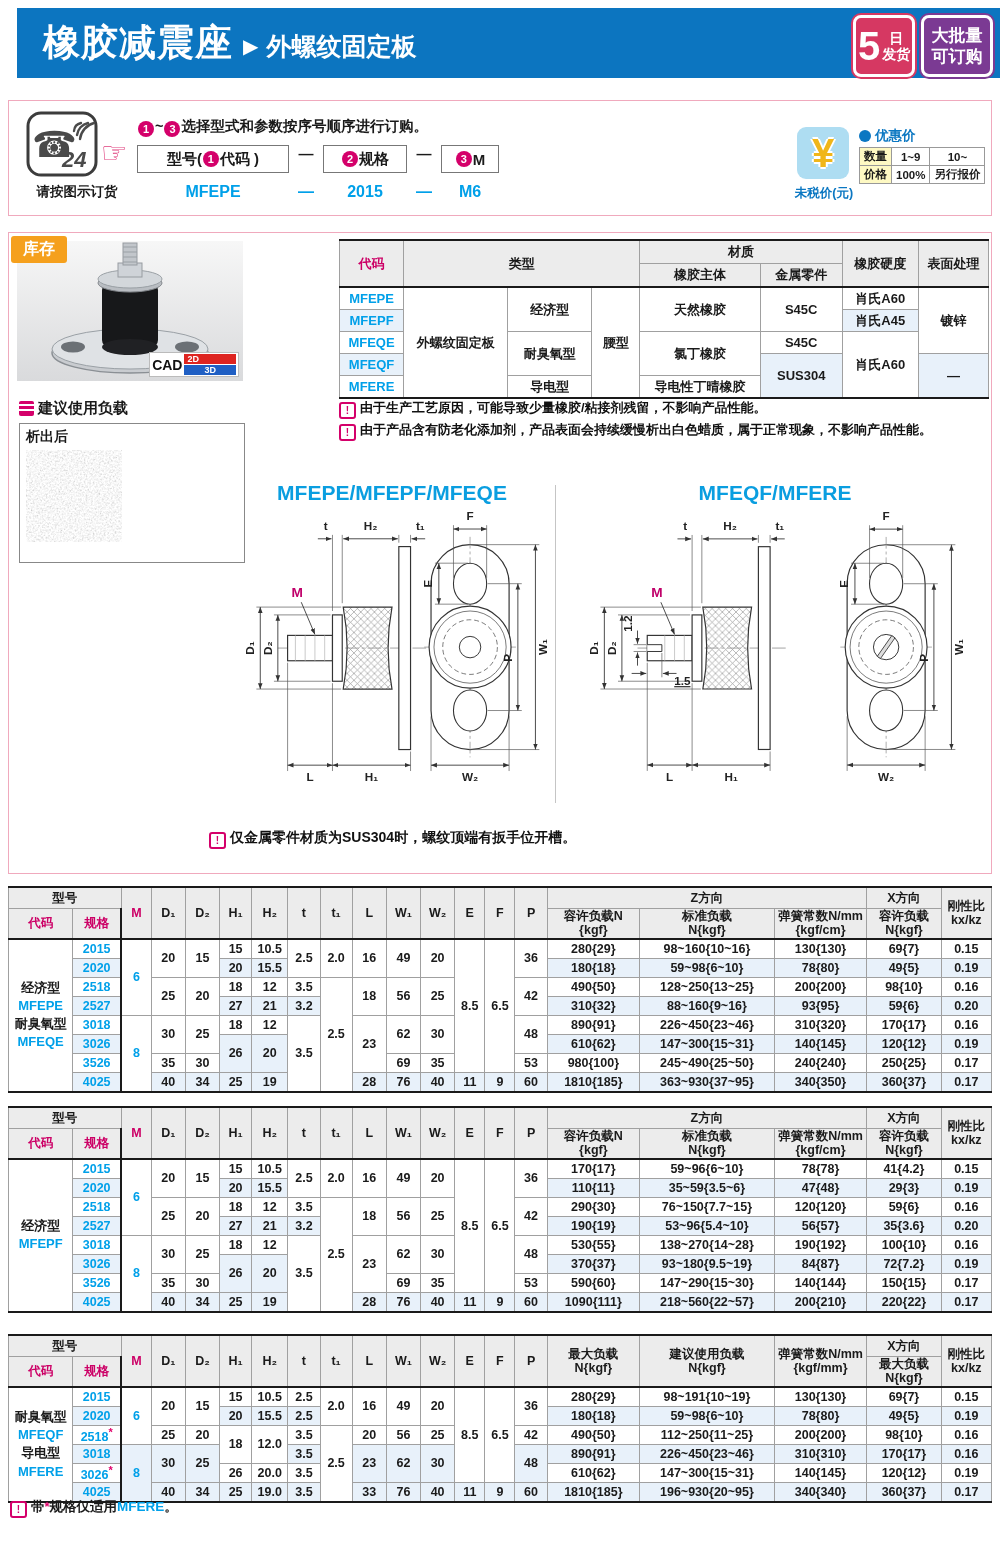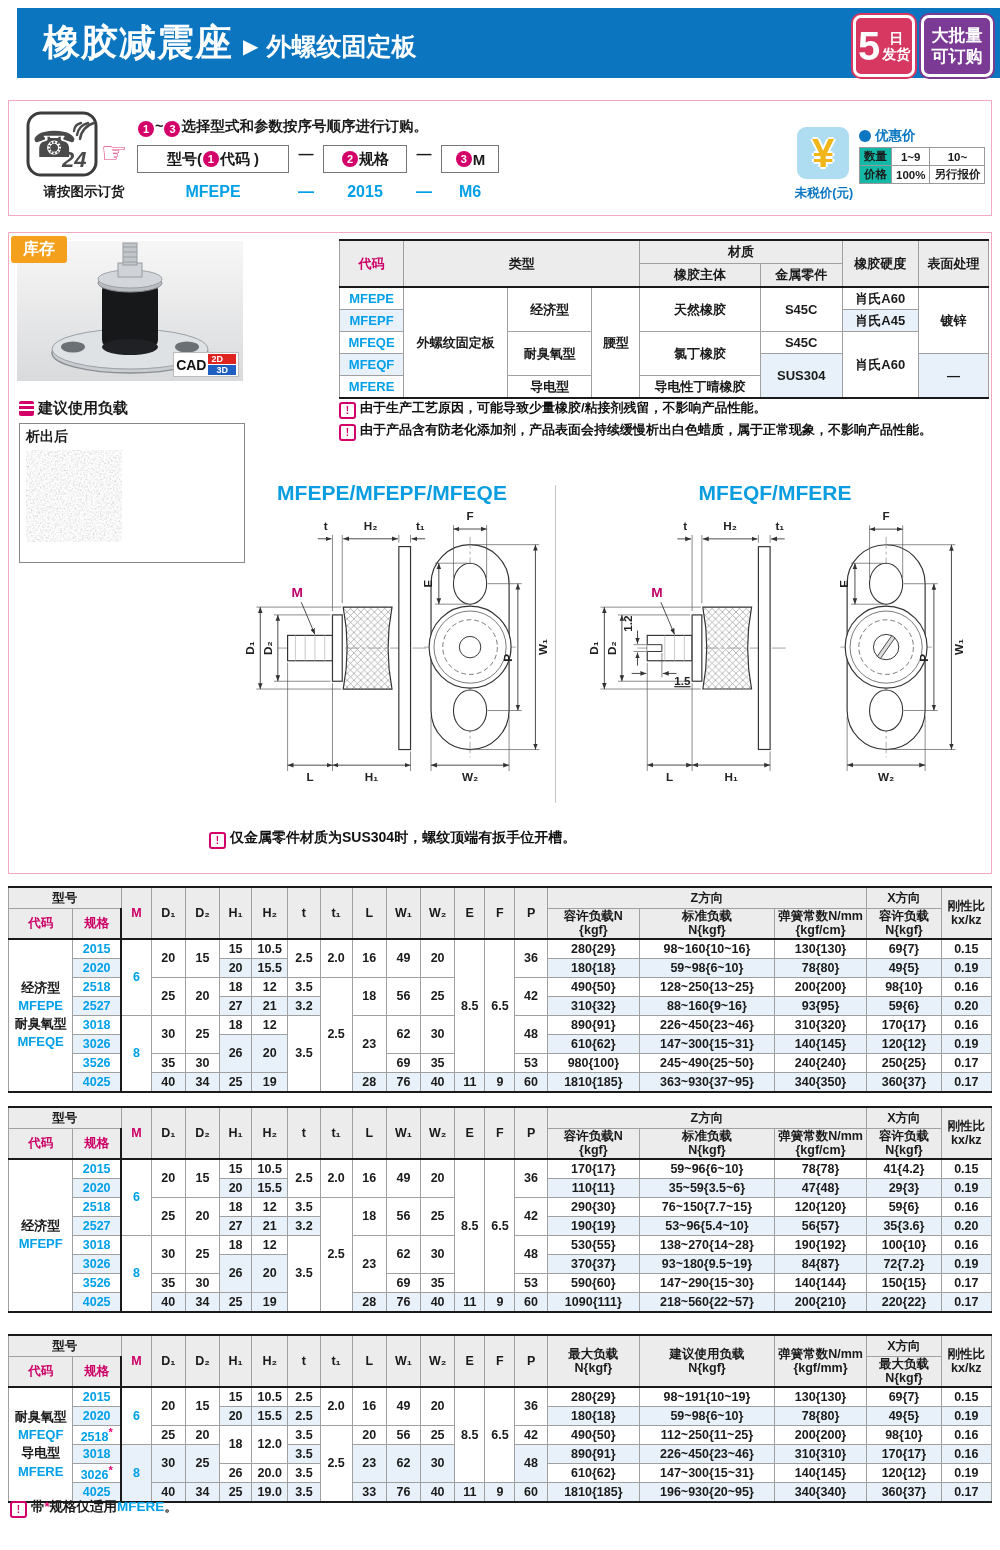--- a/index.html
+++ b/index.html
@@ -15,21 +15,21 @@
          display:flex;align-items:center;justify-content:center;box-sizing:content-box;}
   .badge-days{right:86px;width:56px;background:#d63862;box-shadow:0 0 0 2px #d63862;}
   .badge-days .big{font-size:40px;font-weight:bold;line-height:1;}
   .badge-days .col{display:flex;flex-direction:column;align-items:center;margin-left:2px;}
   .badge-days .col span{font-size:14px;font-weight:bold;line-height:1.15;}
   .badge-bulk{right:8px;width:66px;background:#7b3a93;box-shadow:0 0 0 2px #7b3a93;flex-direction:column;}
   .badge-bulk span{font-size:17px;font-weight:bold;line-height:1.25;}
   
   .order-box{position:absolute;left:8px;top:100px;width:982px;height:114px;border:1px solid #f0a9bd;background:#fff;}
   .phone-wrap{position:absolute;left:17px;top:10px;width:72px;height:68px;}
-  .phone-caption{position:absolute;left:20px;top:82px;width:110px;text-align:center;font-size:13.5px;font-weight:bold;}
+  .phone-caption{position:absolute;left:13px;top:82px;width:110px;text-align:center;font-size:13.5px;font-weight:bold;}
   .hand{position:absolute;left:92px;top:34px;font-size:30px;color:#e0417f;font-weight:bold;}
   .instruction{position:absolute;left:128px;top:16px;font-size:14.5px;font-weight:bold;}
   .numcirc{display:inline-block;width:16px;height:16px;border-radius:50%;background:#d4006a;color:#fff;
            font-size:11px;font-weight:bold;text-align:center;line-height:16px;vertical-align:-2px;margin:0 1px;}
   .boxes-row{position:absolute;left:128px;top:44px;display:flex;gap:0;}
   .obox{height:28px;border:1px solid #777;background:#fff;display:flex;align-items:center;justify-content:center;
         font-size:15px;font-weight:bold;padding:0 8px;box-sizing:border-box;}
   .obox1{width:152px;} .obox2{width:84px;} .obox3{width:58px;}
   .odash{width:34px;text-align:center;font-weight:bold;font-size:15px;}
   .example-row{position:absolute;left:128px;top:82px;display:flex;align-items:center;color:#00a0e9;
@@ -37,32 +37,32 @@
   .example-row .p1{width:152px;text-align:center;} .example-row .p2{width:84px;text-align:center;}
   .example-row .p3{width:58px;text-align:center;} .example-row .pd{width:34px;text-align:center;color:#00a0e9;}
   .yen-box{position:absolute;left:788px;top:26px;width:52px;height:52px;background:#aeddf2;border-radius:9px;
            display:flex;align-items:center;justify-content:center;font-size:40px;font-weight:bold;color:#f0b619;
            text-shadow:-2px 0 #fff,2px 0 #fff,0 -2px #fff,0 2px #fff;}
   .yen-caption{position:absolute;left:770px;top:84px;width:90px;text-align:center;color:#0b77c2;font-size:12.5px;font-weight:bold;}
   .price-head{position:absolute;left:850px;top:26px;color:#0b77c2;font-size:13.5px;font-weight:bold;display:flex;align-items:center;gap:4px;}
   .bluedot{display:inline-block;width:12px;height:12px;border-radius:50%;background:#0b77c2;}
   .price-table{position:absolute;left:850px;top:46px;border-collapse:collapse;font-size:11.5px;font-weight:bold;}
   .price-table td{border:1px solid #999;padding:1px 4px;text-align:center;height:15px;}
-  .price-table .lab{background:#14b8a6;}
+  .price-table .lab{background:#fef9c3;}
   
   .main-box{position:absolute;left:8px;top:232px;width:982px;height:640px;border:1px solid #f0a9bd;background:#fff;}
   .stock-badge{position:absolute;left:2px;top:3px;background:#f5a01d;color:#fff;font-size:16px;font-weight:bold;
                padding:3px 12px;border-radius:3px;z-index:3;}
   .photo-area{position:absolute;left:8px;top:8px;width:226px;height:140px;
               background:linear-gradient(#f7f7f7,#d9dadc);overflow:hidden;}
   .cad-badge{position:absolute;right:4px;bottom:4px;background:#fff;border:1px solid #bbb;display:flex;align-items:center;padding:1px 2px;gap:2px;}
   .cad-badge .cadtxt{font-size:14px;font-weight:bold;color:#111;}
   .cad-badge .dd{display:flex;flex-direction:column;gap:1px;}
   .cad-badge .d2{background:#de2420;color:#fff;font-size:9px;font-weight:bold;padding:0 3px;}
-  .cad-badge .d3{background:#1f5fc4;color:#fff;font-size:9px;font-weight:bold;padding:0 8px;}
+  .cad-badge .d3{background:#1f5fc4;color:#fff;font-size:9px;font-weight:bold;padding:0 20px;}
   
   .code-table{position:absolute;left:330px;top:6px;border-collapse:collapse;table-layout:fixed;width:650px;
               font-size:13px;}
   .code-table th{background:#ececec;border:1px solid #a0a0a0;font-weight:bold;padding:1px 2px;height:20px;}
   .code-table td{border:1px solid #a0a0a0;text-align:center;font-weight:bold;padding:0 2px;height:21px;}
   .code-table{border-top:2px solid #1a1a1a;border-bottom:2px solid #1a1a1a;}
   .code-table thead{border-bottom:2px solid #1a1a1a;}
   .code-table tbody tr:nth-child(even){background:#e8f1fa;}
   .code-table tbody td{background:transparent;}
   .mag{color:#cc0066;}

